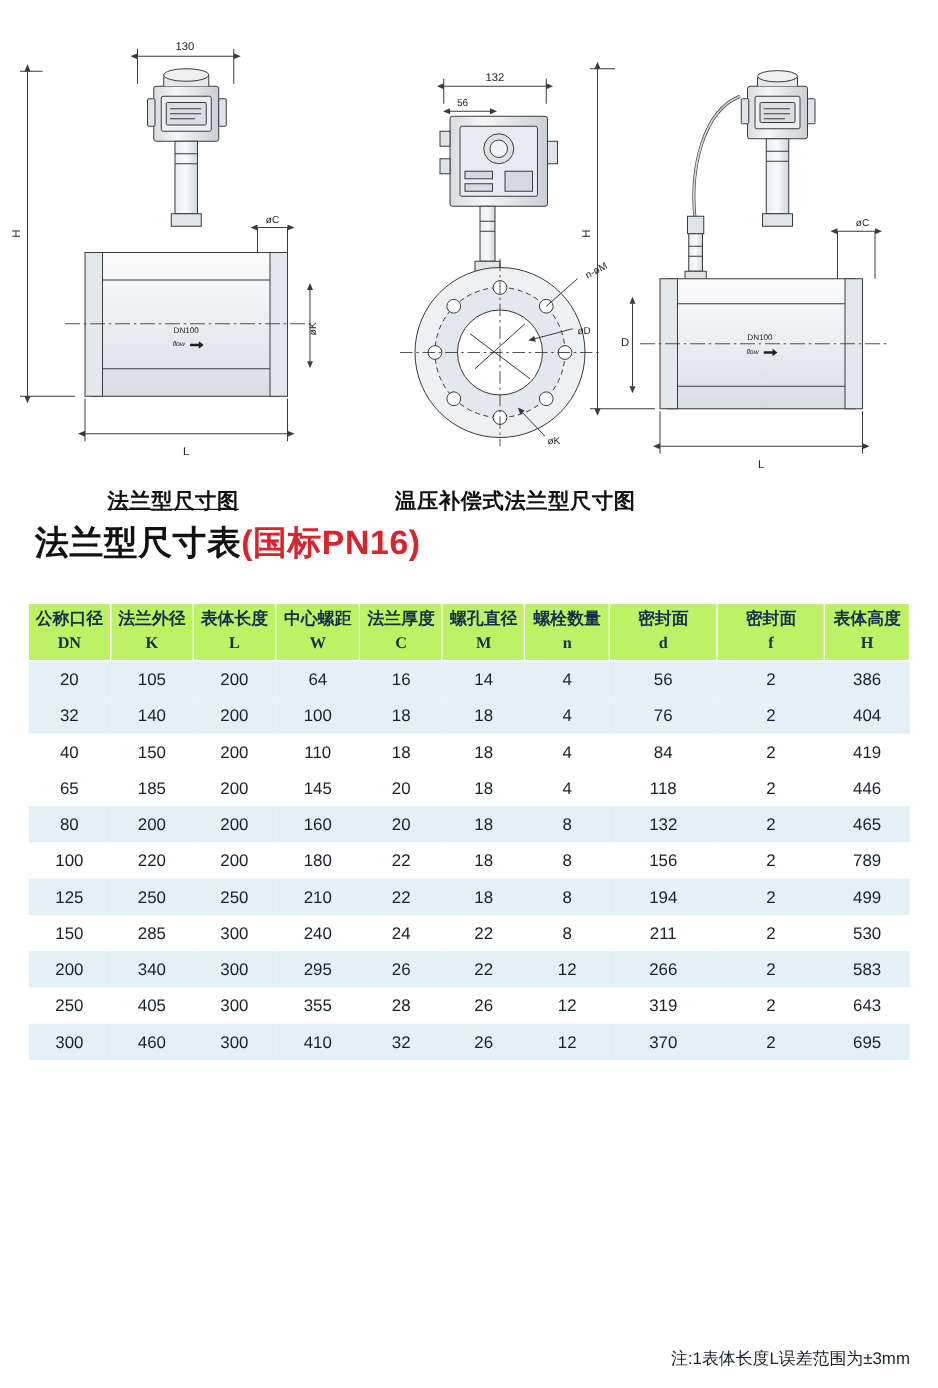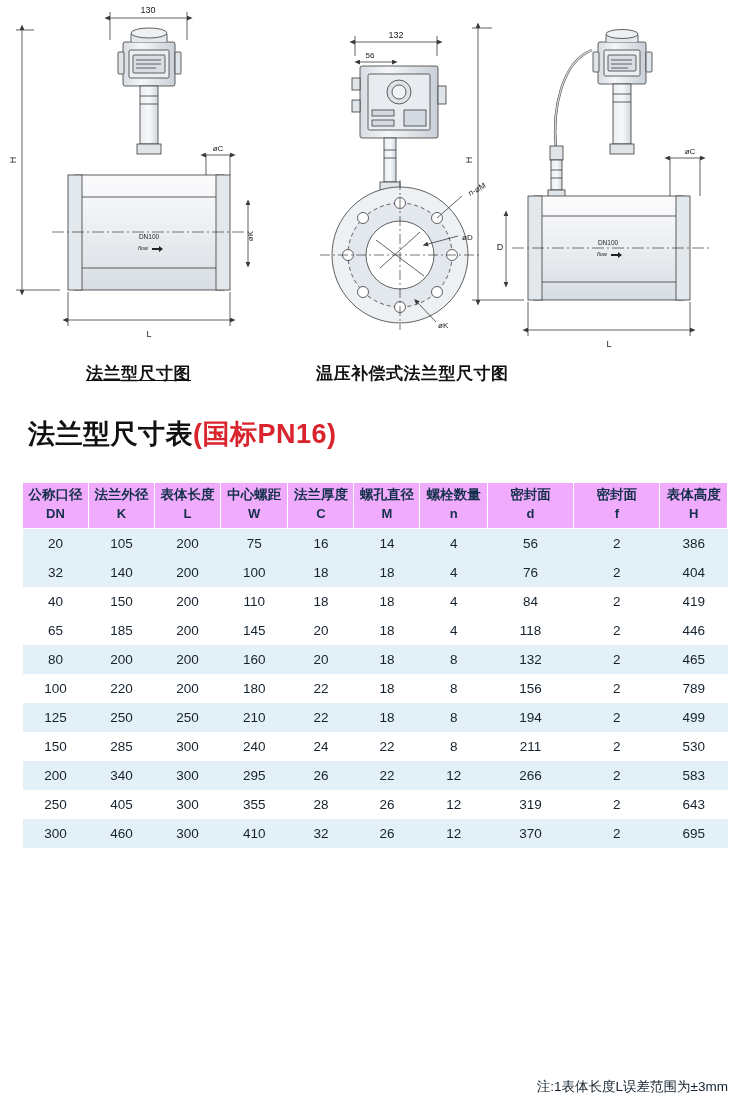--- a/index.html
+++ b/index.html
@@ -14,20 +14,21 @@
     color: #1a1a1a;
     position: relative;
     overflow: hidden;
   }
 
   
   .drawings {
     position: relative;
     width: 691px;
     height: 400px;
+    margin-top: 27px;
   }
   .drawings svg {
     display: block;
   }
   .caption-row {
     position: absolute;
     top: 362px;
     left: 0;
     width: 750px;
     display: flex;
@@ -62,27 +63,28 @@
     top: 482px;
     left: 22px;
     width: 706px;
   }
   table.spec {
     border-collapse: collapse;
     width: 706px;
     font-size: 13px;
   }
   table.spec th {
-    background: #f0abfc;
+    background: #bef264;
     color: #14304a;
     font-weight: bold;
     padding: 4px 0 6px 0;
     line-height: 1.25;
     border: 1px solid #ffffff;
     font-size: 13.5px;
+    font-family: Liberation Serif, serif;
   }
   table.spec th .sub {
     display: block;
     font-weight: bold;
     font-size: 13px;
     padding-top: 2px;
   }
   table.spec td {
     text-align: center;
     padding: 7px 0;
@@ -344,21 +346,21 @@
         <th><span>密封面</span><span class="sub">d</span></th>
         <th><span>密封面</span><span class="sub">f</span></th>
         <th><span>表体高度</span><span class="sub">H</span></th>
       </tr>
     </thead>
     <tbody>
       <tr class="even">
         <td>20</td>
           <td>105</td>
           <td>200</td>
-          <td>75</td>
+          <td>64</td>
           <td>16</td>
           <td>14</td>
           <td>4</td>
           <td>56</td>
           <td>2</td>
           <td>386</td>
       </tr>
       <tr class="even">
         <td>32</td>
           <td>140</td>

